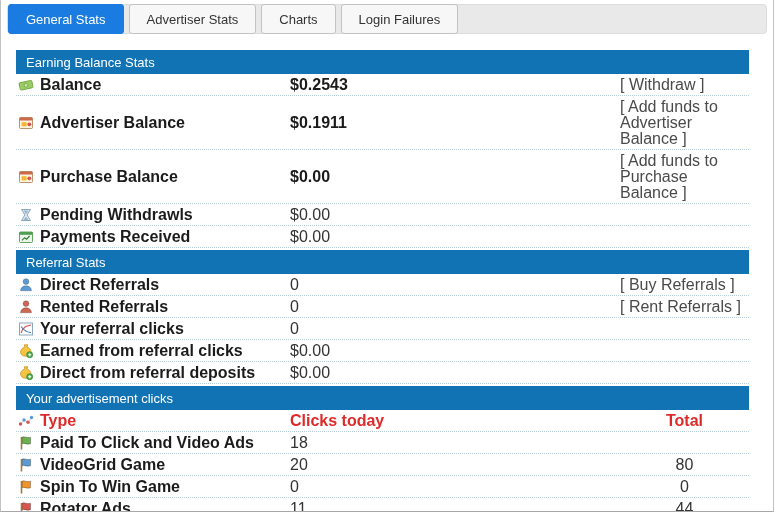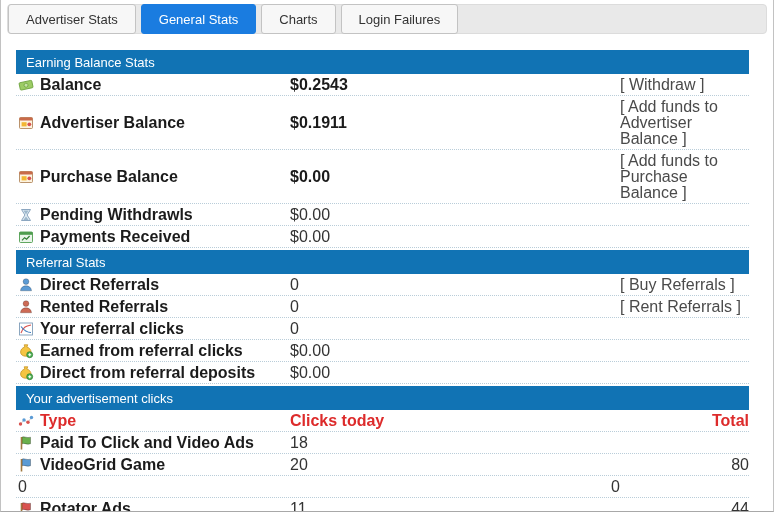--- a/index.html
+++ b/index.html
@@ -36,21 +36,21 @@
     align-items:center; padding:3px 0 2px 2px;
     border-bottom:1px dotted #b9cdd9; font-size:16px; line-height:16px;
   }
   .label-cell { display:flex; align-items:center; gap:6px; font-weight:bold; color:#1b1b1b; }
   .value-cell { color:#333; }
   .value-cell.bold { font-weight:bold; color:#1b1b1b; }
   .action-cell { text-align:left; }
   .action-link { color:#4a4a4a; cursor:pointer; text-decoration:none; }
   .action-link:empty { display:none; }
   .thead .label-cell, .thead .value-cell, .thead .total-cell { color:#dd2b2b; font-weight:bold; }
-  .total-cell { text-align:right; color:#333; }
+  .total-cell { text-align:center; color:#333; }
   .ic { width:16px; height:16px; flex:0 0 16px; }
   .flag-green  { color:#6ab04c; }
   .flag-blue   { color:#5b9bd5; }
   .flag-orange { color:#f0932b; }
   .flag-red    { color:#d9534f; }
   .flag-purple { color:#b07cc6; }
   .person-blue { color:#5b9bd5; }
   .person-red  { color:#cd6a55; }
   .symdefs { position:absolute; width:0; height:0; overflow:hidden; }
 </style>
@@ -103,22 +103,22 @@
     <circle cx="2.5" cy="11" r="1.7" fill="#d9534f"></circle>
     <circle cx="6" cy="7" r="1.7" fill="#5b9bd5"></circle>
     <circle cx="10" cy="9.2" r="1.7" fill="#d9534f"></circle>
     <circle cx="13.5" cy="4.5" r="1.7" fill="#5b9bd5"></circle>
   </symbol>
 </svg>
 
 <div class="page">
 
   <div class="tabbar">
+    <div class="tab active">General Stats</div>
     <div class="tab">Advertiser Stats</div>
-    <div class="tab active">General Stats</div>
     <div class="tab">Charts</div>
     <div class="tab">Login Failures</div>
   </div>
 
   <div class="content">
 
     <div class="section-header">Earning Balance Stats</div>
 
     <div class="row">
       <div class="label-cell">
@@ -260,20 +260,26 @@
         <svg class="ic flag-blue">
             <use href="#sym-flag"></use>
           </svg>
         <span>VideoGrid Game</span>
       </div>
       <div class="value-cell">20</div>
       <div class="total-cell">80</div>
     </div>
 
     <div class="row">
+      <div class="label-cell">
+        <svg class="ic flag-orange">
+            <use href="#sym-flag"></use>
+          </svg>
+        <span>Spin To Win Game</span>
+      </div>
       <div class="value-cell">0</div>
       <div class="total-cell">0</div>
     </div>
 
     <div class="row">
       <div class="label-cell">
         <svg class="ic flag-red">
             <use href="#sym-flag"></use>
           </svg>
         <span>Rotator Ads</span>

